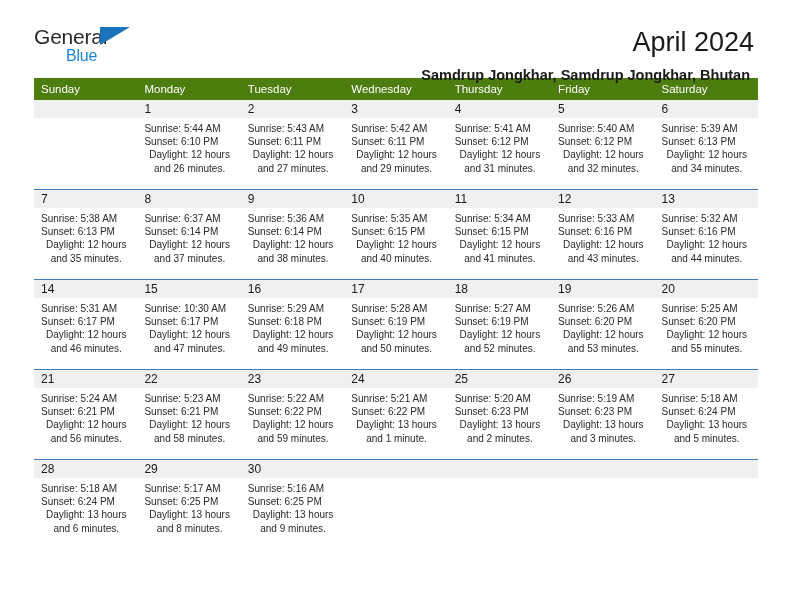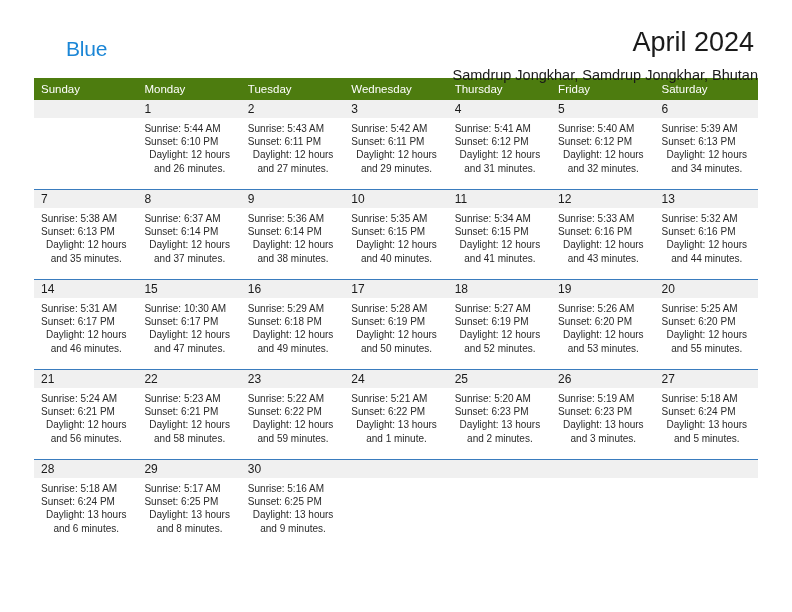--- a/index.html
+++ b/index.html
@@ -50,45 +50,45 @@
   .brand-triangle {
     position: absolute;
     left: 66px;
     top: 1px;
     width: 0;
     height: 0;
     border-left: 30px solid #1b72bd;
     border-bottom: 18px solid transparent;
   }
   .brand-row2 {
-    font-size: 21px;
+    font-size: 16px;
     color: #1b86d6;
-    margin-top: 12px;
+    margin-top: 0;
     padding-left: 32px;
     letter-spacing: -0.2px;
   }
   .title-block {
     position: absolute;
     right: 0;
     top: 22px;
     text-align: right;
   }
   .cal-title {
     font-size: 27px;
     color: #1a1a1a;
     line-height: 32px;
     font-weight: normal;
     margin: 4px;
   }
   .cal-subtitle {
     font-size: 14.5px;
     color: #1a1a1a;
     line-height: 20px;
-    margin: 7px 0 0 0;
-    font-weight: normal;
+    margin: 7px 8px 0 0;
+    font-weight: bold;
   }
 
   
   .calendar {
     width: 724px;
     border-collapse: collapse;
     table-layout: fixed;
     margin-top: 6px;
   }
   .calendar th {
@@ -141,20 +141,24 @@
   }
 </style>
 </head>
 <body>
 
 <div class="page">
 
   <div class="header">
 
     <div class="brand">
+      <div class="brand-row1">
+        <span>General</span>
+        <span class="brand-triangle"></span>
+      </div>
       <div class="brand-row2">Blue</div>
     </div>
 
     <div class="title-block">
       <h1 class="cal-title">April 2024</h1>
       <div class="cal-subtitle">Samdrup Jongkhar, Samdrup Jongkhar, Bhutan</div>
     </div>
 
   </div>
 

